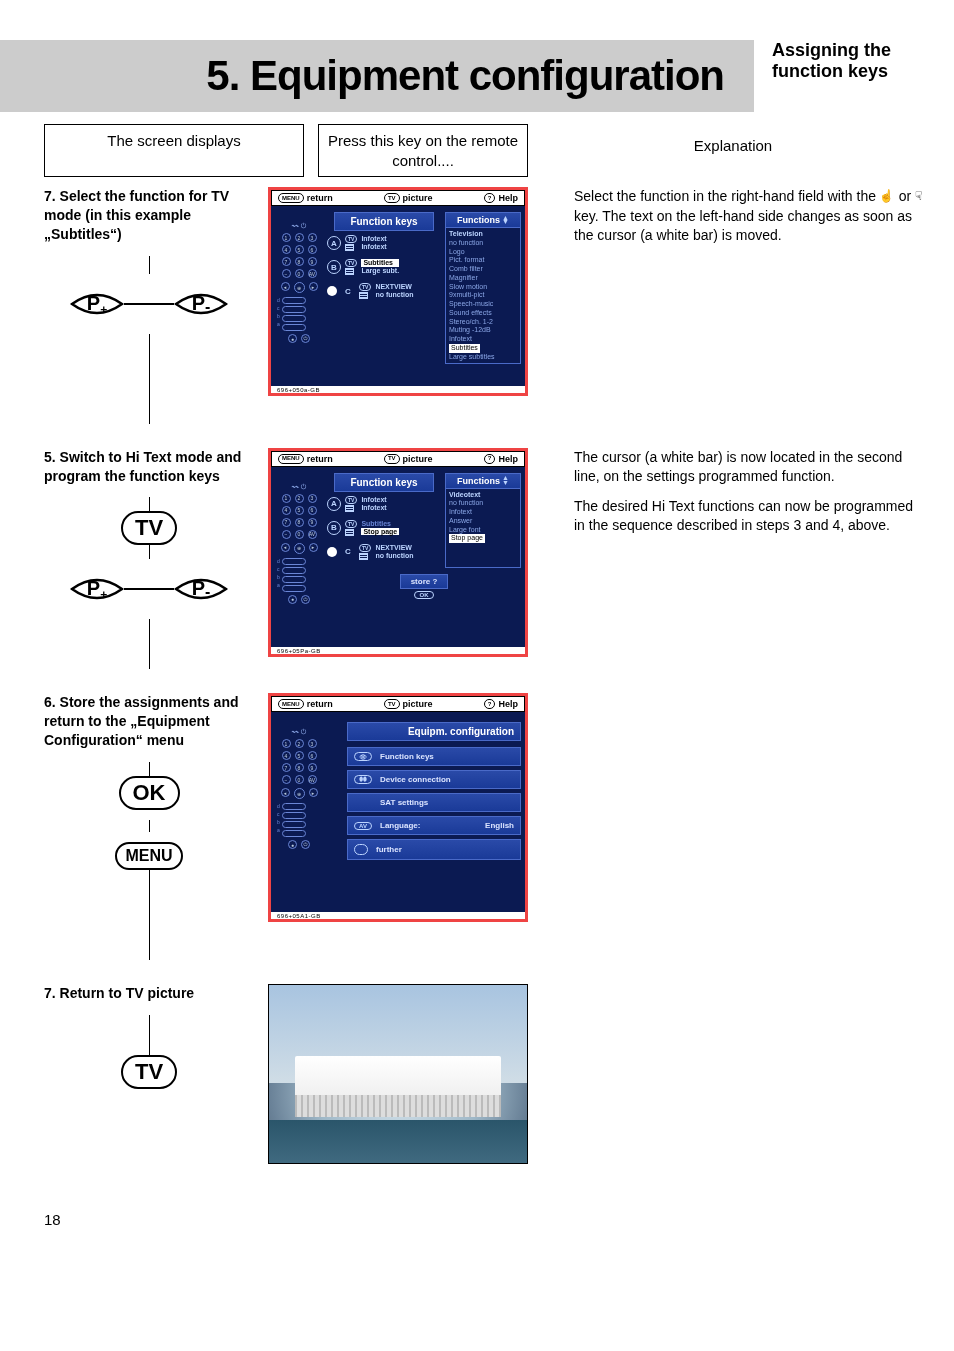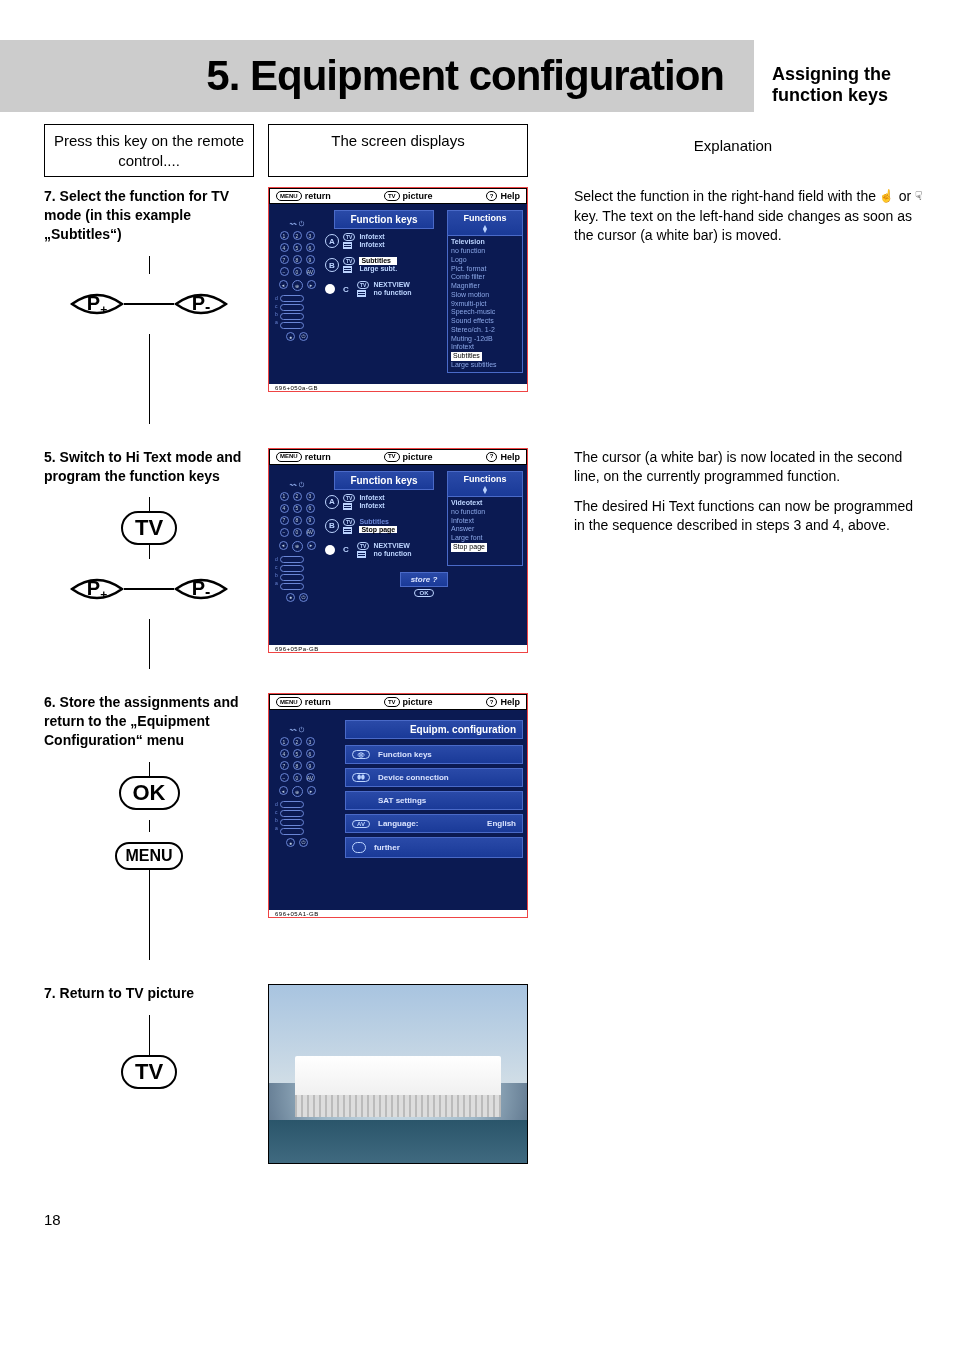--- a/index.html
+++ b/index.html
@@ -7,21 +7,20 @@
     background: #fff;
     font-family: Arial, Helvetica, sans-serif;
     width: 954px;
     margin: 0 auto;
     color: #000;
     position: relative;
     padding-bottom: 60px;
   }
   .top-banner {
     display: flex;
-    align-items: flex-end;
     margin-top: 40px;
   }
   .banner-left {
     width: 44px;
     height: 72px;
     background: #ccc;
   }
   .banner-main {
     flex: 1;
     background: #ccc;
@@ -219,21 +218,20 @@
   .osd-side {
     width: 76px;
     border: 1px solid #4a6ac8;
   }
   .osd-side-hd {
     background: linear-gradient(#2a4aa8,#1a3a98);
     font-weight:700; font-size: 9px; text-align:center;
     padding: 2px 0;
     display:flex; align-items:center; justify-content:center; gap:2px;
     border-bottom: 1px solid #4a6ac8;
-    flex-direction: column;
   }
   .tri { font-size: 7px; line-height: 0.6; color:#bcd4ff;}
   .osd-side-list {
     font-size: 7px;
     color: #8aa6e6;
     line-height: 1.25;
     padding: 2px 3px;
   }
   .osd-side-list .hd { color:#bcd4ff; font-weight:700;}
   .osd-side-list .sel { background:#fff; color:#000; display:inline-block; padding:0 2px;}
@@ -243,37 +241,36 @@
     margin-top: 6px;
     margin-left: 52px;
   }
   .osd-store .lbl {
     background: linear-gradient(#2a4aa8,#1a3a98);
     border:1px solid #4a6ac8;
     font-size: 8px; font-weight:700;
     padding: 2px 10px;
     display:inline-block;
     color:#dbe4ff;
-    font-style:italic;
   }
   .okpill {
     display:block; margin: 2px auto 0;
     border:1px solid #bcd4ff; border-radius:7px; font-size:6px;
     padding:0 4px; width:20px; color:#bcd4ff; font-weight:700;
   }
 
   .osd-ref {
     font-size: 6px;
     color: #000;
     padding: 1px 0 0 6px;
     background: #fff;
     letter-spacing: 0.5px;
   }
   .osd-wrap {
-    border: 1px solid #ef4444;
+    border: 3px solid #ef4444;
   }
 
   
   .eq-list { margin-left: 72px; margin-top: 4px;}
   .eq-title {
     background: linear-gradient(#2a4aa8,#1a3a98);
     border:1px solid #4a6ac8;
     font-weight:700; font-size:10px;
     padding:3px 6px; margin-bottom:6px;
     text-align:right;
@@ -351,22 +348,22 @@
   </div>
   <div class="banner-right">
     <div class="banner-sub1">Assigning the</div>
     <div class="banner-sub2">function keys</div>
   </div>
 </div>
 
 <div class="content">
 
   <div class="row-headers">
+    <div class="hdr-cell col-mid">The screen displays</div>
     <div class="hdr-cell col-left">Press this key on the remote control....</div>
-    <div class="hdr-cell col-mid">The screen displays</div>
     <div class="hdr-cell col-right" style="border:none; padding-top:12px;text-align:center;">Explanation</div>
   </div>
 
   <div class="step-row">
     <div class="step-left">
       <div class="step-title">7. Select the function for TV mode (in this example „Subtitles“)</div>
       <div class="vline" style="height:18px;"></div>
       <div class="remote-graphic">
         <span class="eye">
           <svg width="54" height="40" viewBox="0 0 54 40">
@@ -675,21 +672,21 @@
         <div class="osd-store">
           <span class="lbl">store ?</span>
           <span class="okpill">OK</span>
         </div>
       </div>
       <div class="osd-ref">696+05Pa-GB</div>
       </div>
     </div>
 
     <div class="col-right explain">
-      <p>The cursor (a white bar) is now located in the second line, on the currently programmed function.</p>
+      <p>The cursor (a white bar) is now located in the second line, on the settings programmed function.</p>
       <p>The desired Hi Text functions can now be programmed in the sequence described in steps 3 and 4, above.</p>
     </div>
   </div>
 
   <div class="step-row">
     <div class="step-left">
       <div class="step-title">6. Store the assignments and return to the „Equipment Configuration“ menu</div>
       <div class="vline" style="height:14px;"></div>
       <div class="stack">
         <span class="key-badge">

